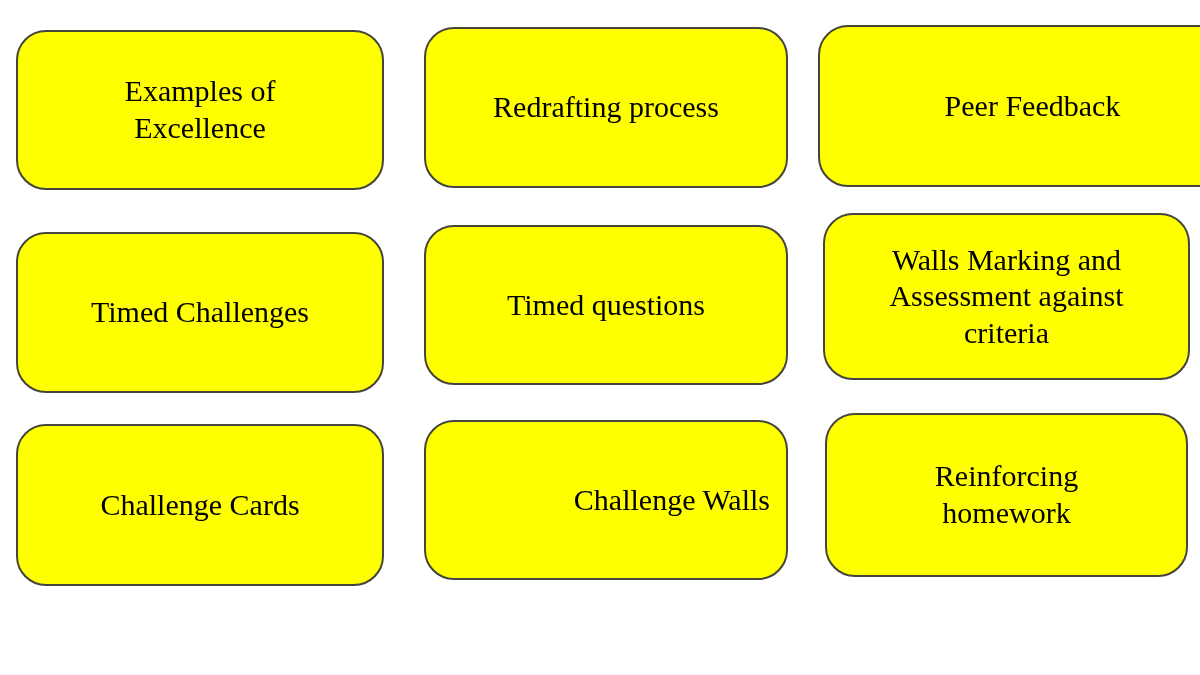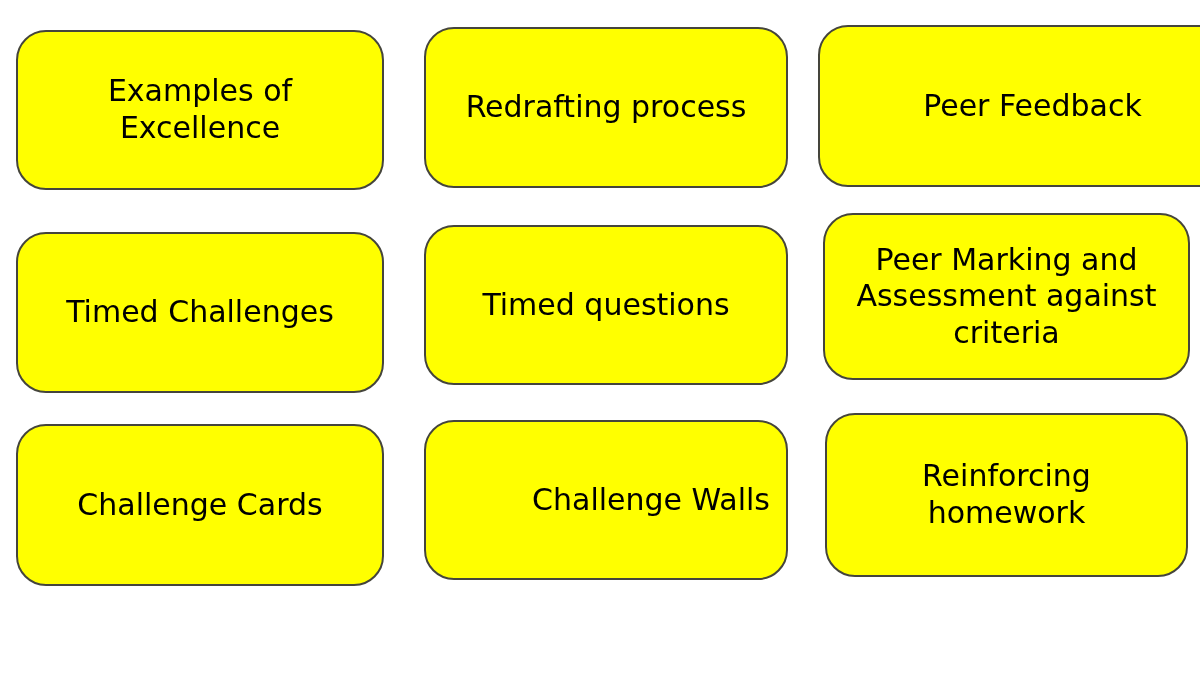--- a/index.html
+++ b/index.html
@@ -10,20 +10,21 @@
     width: 1200px;
     height: 675px;
     position: relative;
     overflow: hidden;
     background: #ffffff;
     font-family: "DejaVu Sans", sans-serif;
   }
   .slide {
     position: absolute;
     inset: 0;
+    font-family: Liberation Serif, serif;
   }
   .card {
     position: absolute;
     box-sizing: border-box;
     display: flex;
     align-items: center;
     justify-content: center;
     text-align: center;
     background: var(--card-fill, #ffff00);
     border: 2px solid var(--card-border, #45453c);
@@ -67,21 +68,21 @@
 
   <div class="card c4">
     <span class="card-label">Timed Challenges</span>
   </div>
 
   <div class="card c5">
     <span class="card-label">Timed questions</span>
   </div>
 
   <div class="card c6">
-    <span class="card-label">Peer Marking and
+    <span class="card-label">Walls Marking and
 Assessment against
 criteria</span>
   </div>
 
   <div class="card c7">
     <span class="card-label">Challenge Cards</span>
   </div>
 
   <div class="card c8">
     <span class="card-label">Challenge Walls</span>

